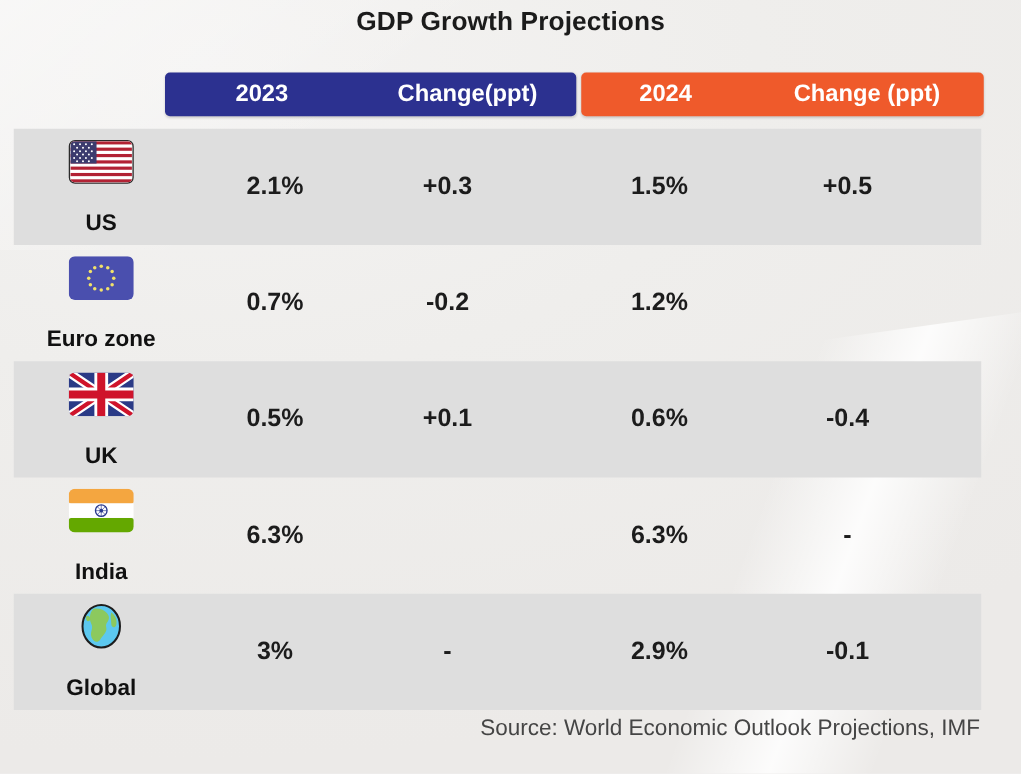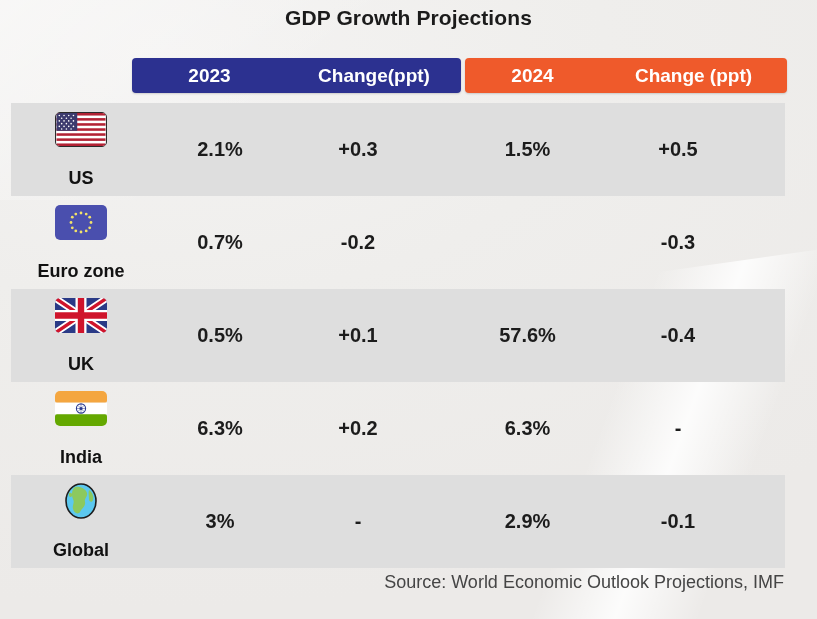--- a/index.html
+++ b/index.html
@@ -277,21 +277,21 @@
               <circle cx="16" cy="17.5" r="1.4"></circle>
               <circle cx="17.3" cy="12.2" r="1.4"></circle>
               <circle cx="20.8" cy="9.1" r="1.4"></circle>
             </g>
           </svg>
         </div>
         <div class="country-label">Euro zone</div>
       </div>
       <div class="cell c1">0.7%</div>
       <div class="cell c2">-0.2</div>
-      <div class="cell c4">-0.3</div>
+      <div class="cell c3">1.2%</div>
     </div>
 
     <div class="row shaded">
       <div class="band"></div>
       <div class="country">
         <div class="flag-wrap">
           <svg class="flag-box flag-uk" viewBox="0 0 52 35" xmlns="http://www.w3.org/2000/svg">
             <rect x="0" y="0" width="52" height="35" rx="3" fill="#2a3a86"></rect>
             <g clip-path="url(#ukclip)">
               <clipPath id="ukclip">
@@ -301,21 +301,21 @@
               <path d="M0,0 L52,35 M52,0 L0,35" stroke="#cf142b" stroke-width="3.4"></path>
               <path d="M26,0 L26,35 M0,17.5 L52,17.5" stroke="#ffffff" stroke-width="11"></path>
               <path d="M26,0 L26,35 M0,17.5 L52,17.5" stroke="#cf142b" stroke-width="6.4"></path>
             </g>
           </svg>
         </div>
         <div class="country-label">UK</div>
       </div>
       <div class="cell c1">0.5%</div>
       <div class="cell c2">+0.1</div>
-      <div class="cell c3">57.6%</div>
+      <div class="cell c3">0.6%</div>
       <div class="cell c4">-0.4</div>
     </div>
 
     <div class="row">
       <div class="band"></div>
       <div class="country">
         <div class="flag-wrap">
           <svg class="flag-box" viewBox="0 0 52 35" xmlns="http://www.w3.org/2000/svg">
             <rect x="0" y="0" width="52" height="11.7" rx="2" fill="#f4a640"></rect>
             <rect x="0" y="11.7" width="52" height="11.6" fill="#ffffff"></rect>
@@ -323,21 +323,20 @@
             <circle cx="26" cy="17.5" r="4.6" fill="none" stroke="#2b3a8f" stroke-width="1.1"></circle>
             <circle cx="26" cy="17.5" r="1.5" fill="#2b3a8f"></circle>
             <g stroke="#2b3a8f" stroke-width="0.5">
               <path d="M26,13 L26,22 M21.5,17.5 L30.5,17.5 M22.8,14.3 L29.2,20.7 M29.2,14.3 L22.8,20.7"></path>
             </g>
           </svg>
         </div>
         <div class="country-label">India</div>
       </div>
       <div class="cell c1">6.3%</div>
-      <div class="cell c2">+0.2</div>
       <div class="cell c3">6.3%</div>
       <div class="cell c4">-</div>
     </div>
 
     <div class="row shaded">
       <div class="band"></div>
       <div class="country">
         <div class="flag-wrap">
           <svg width="40" height="40" viewBox="0 0 40 40" xmlns="http://www.w3.org/2000/svg">
             <ellipse cx="20" cy="20" rx="15" ry="17" fill="#5cc8ef" stroke="#1d1d1d" stroke-width="1.6"></ellipse>

